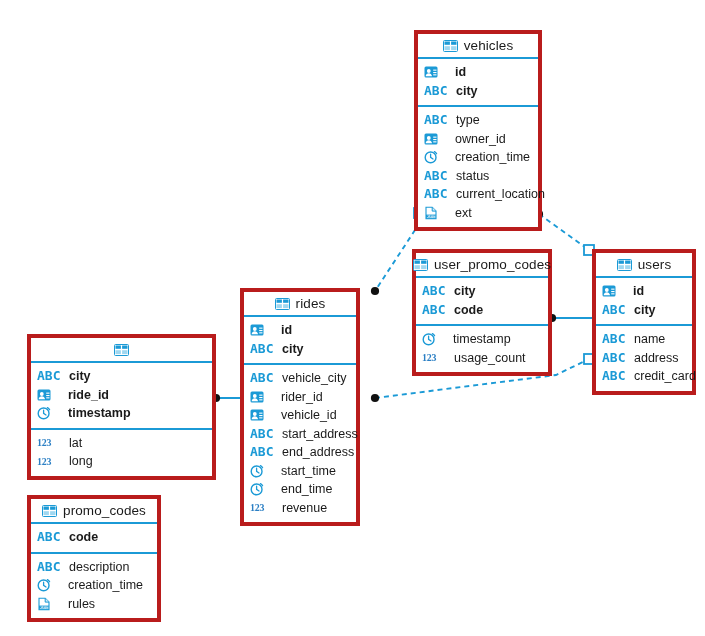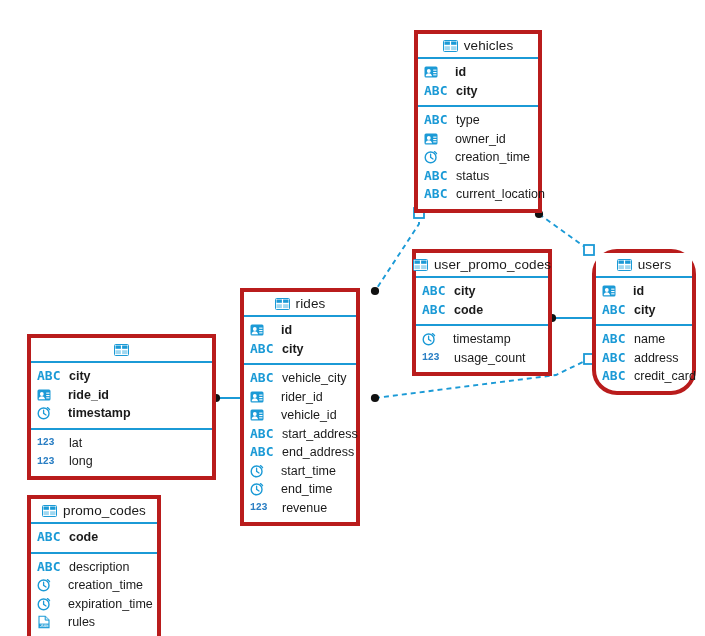--- a/index.html
+++ b/index.html
@@ -52,21 +52,21 @@
   .f-ico{width:14px;height:14px;}
   .abc-ico{width:15px;height:10px;}
   .num-ico{width:15px;height:11px;}
 
   .abc-txt{
     font-family:"DejaVu Sans Mono", monospace;
     font-size:13px;font-weight:bold;color:#1b9ad6;
     letter-spacing:0px;line-height:10px;display:block;
   }
   .num-txt{
-    font-family:Liberation Mono, monospace;
+    font-family:Liberation Serif, serif;
     font-size:10px;font-weight:bold;color:#2b7fc4;
     line-height:11px;display:block;letter-spacing:-.3px;
   }
 </style>
 </head>
 <body>
 
 <div id="canvas">
   <svg class="links" xmlns="http://www.w3.org/2000/svg" viewBox="0 0 705 636">
       <path d="M 419 213 L 419 224 L 375 291" fill="none" stroke="#1b9ad6" stroke-width="1.9" stroke-dasharray="5,4"></path>
@@ -152,342 +152,343 @@
             <span class="abc-txt">ABC</span>
           </span>
           <span class="fname">status</span>
         </div>
         <div class="row">
           <span class="ico abc-ico">
             <span class="abc-txt">ABC</span>
           </span>
           <span class="fname">current_location</span>
         </div>
-      </div>
-    </div>
-    <div class="table" style="left: 412px; top: 249px; width: 140px;">
-      <div class="thead">
-        <span class="ico grid-ico">
-          <svg viewBox="0 0 15 12" width="15" height="12">
-            <rect x="0.5" y="0.5" width="14" height="11" rx="1" fill="#ffffff" stroke="#1b9ad6"></rect>
-            <rect x="1.5" y="1.5" width="5.4" height="3.3" fill="#1b9ad6"></rect>
-            <rect x="8.1" y="1.5" width="5.4" height="3.3" fill="#1b9ad6"></rect>
-            <rect x="1.5" y="6.2" width="5.4" height="3.9" fill="#9fd7f0"></rect>
-            <rect x="8.1" y="6.2" width="5.4" height="3.9" fill="#9fd7f0"></rect>
-          </svg>
-        </span>
-        <span class="ttitle">user_promo_codes</span>
-      </div>
-      <div class="section keys">
-        <div class="row key">
-          <span class="ico abc-ico">
-            <span class="abc-txt">ABC</span>
-          </span>
-          <span class="fname">city</span>
-        </div>
-        <div class="row key">
-          <span class="ico abc-ico">
-            <span class="abc-txt">ABC</span>
-          </span>
-          <span class="fname">code</span>
-        </div>
-      </div>
-      <div class="section">
-        <div class="row">
-          <span class="ico f-ico">
-            <svg viewBox="0 0 14 14" width="14" height="14">
-              <circle cx="6.6" cy="7.4" r="5.4" fill="#ffffff" stroke="#1b9ad6" stroke-width="1.4"></circle>
-              <path d="M6.6 4.2 V7.4 L9 9" stroke="#1b9ad6" stroke-width="1.3" fill="none" stroke-linecap="round"></path>
-              <path d="M10.4 1.6 a4.2 4.2 0 0 1 2.2 2.1" stroke="#1b9ad6" stroke-width="1.3" fill="none" stroke-linecap="round"></path>
-            </svg>
-          </span>
-          <span class="fname">timestamp</span>
-        </div>
-        <div class="row">
-          <span class="ico num-ico">
-            <span class="num-txt">123</span>
-          </span>
-          <span class="fname">usage_count</span>
-        </div>
-      </div>
-    </div>
-    <div class="table" style="left: 592px; top: 249px; width: 104px; border-radius: 25px;">
-      <div class="thead">
-        <span class="ico grid-ico">
-          <svg viewBox="0 0 15 12" width="15" height="12">
-            <rect x="0.5" y="0.5" width="14" height="11" rx="1" fill="#ffffff" stroke="#1b9ad6"></rect>
-            <rect x="1.5" y="1.5" width="5.4" height="3.3" fill="#1b9ad6"></rect>
-            <rect x="8.1" y="1.5" width="5.4" height="3.3" fill="#1b9ad6"></rect>
-            <rect x="1.5" y="6.2" width="5.4" height="3.9" fill="#9fd7f0"></rect>
-            <rect x="8.1" y="6.2" width="5.4" height="3.9" fill="#9fd7f0"></rect>
-          </svg>
-        </span>
-        <span class="ttitle">users</span>
-      </div>
-      <div class="section keys">
-        <div class="row key">
-          <span class="ico f-ico">
-            <svg viewBox="0 0 14 14" width="14" height="14">
-              <rect x="0.5" y="1.5" width="13" height="11" rx="1.5" fill="#1b9ad6"></rect>
-              <circle cx="4.8" cy="6" r="1.9" fill="#ffffff"></circle>
-              <path d="M1.6 11.3c0.3-2 1.6-3 3.2-3s2.9 1 3.2 3z" fill="#ffffff"></path>
-              <rect x="9.2" y="4.6" width="3.3" height="1.1" fill="#ffffff"></rect>
-              <rect x="9.2" y="7" width="3.3" height="1.1" fill="#ffffff"></rect>
-              <rect x="9.2" y="9.3" width="3.3" height="1.1" fill="#ffffff"></rect>
-            </svg>
-          </span>
-          <span class="fname">id</span>
-        </div>
-        <div class="row key">
-          <span class="ico abc-ico">
-            <span class="abc-txt">ABC</span>
-          </span>
-          <span class="fname">city</span>
-        </div>
-      </div>
-      <div class="section">
-        <div class="row">
-          <span class="ico abc-ico">
-            <span class="abc-txt">ABC</span>
-          </span>
-          <span class="fname">name</span>
-        </div>
-        <div class="row">
-          <span class="ico abc-ico">
-            <span class="abc-txt">ABC</span>
-          </span>
-          <span class="fname">address</span>
-        </div>
-        <div class="row">
-          <span class="ico abc-ico">
-            <span class="abc-txt">ABC</span>
-          </span>
-          <span class="fname">credit_card</span>
-        </div>
-      </div>
-    </div>
-    <div class="table" style="left: 240px; top: 288px; width: 120px;">
-      <div class="thead">
-        <span class="ico grid-ico">
-          <svg viewBox="0 0 15 12" width="15" height="12">
-            <rect x="0.5" y="0.5" width="14" height="11" rx="1" fill="#ffffff" stroke="#1b9ad6"></rect>
-            <rect x="1.5" y="1.5" width="5.4" height="3.3" fill="#1b9ad6"></rect>
-            <rect x="8.1" y="1.5" width="5.4" height="3.3" fill="#1b9ad6"></rect>
-            <rect x="1.5" y="6.2" width="5.4" height="3.9" fill="#9fd7f0"></rect>
-            <rect x="8.1" y="6.2" width="5.4" height="3.9" fill="#9fd7f0"></rect>
-          </svg>
-        </span>
-        <span class="ttitle">rides</span>
-      </div>
-      <div class="section keys">
-        <div class="row key">
-          <span class="ico f-ico">
-            <svg viewBox="0 0 14 14" width="14" height="14">
-              <rect x="0.5" y="1.5" width="13" height="11" rx="1.5" fill="#1b9ad6"></rect>
-              <circle cx="4.8" cy="6" r="1.9" fill="#ffffff"></circle>
-              <path d="M1.6 11.3c0.3-2 1.6-3 3.2-3s2.9 1 3.2 3z" fill="#ffffff"></path>
-              <rect x="9.2" y="4.6" width="3.3" height="1.1" fill="#ffffff"></rect>
-              <rect x="9.2" y="7" width="3.3" height="1.1" fill="#ffffff"></rect>
-              <rect x="9.2" y="9.3" width="3.3" height="1.1" fill="#ffffff"></rect>
-            </svg>
-          </span>
-          <span class="fname">id</span>
-        </div>
-        <div class="row key">
-          <span class="ico abc-ico">
-            <span class="abc-txt">ABC</span>
-          </span>
-          <span class="fname">city</span>
-        </div>
-      </div>
-      <div class="section">
-        <div class="row">
-          <span class="ico abc-ico">
-            <span class="abc-txt">ABC</span>
-          </span>
-          <span class="fname">vehicle_city</span>
-        </div>
-        <div class="row">
-          <span class="ico f-ico">
-            <svg viewBox="0 0 14 14" width="14" height="14">
-              <rect x="0.5" y="1.5" width="13" height="11" rx="1.5" fill="#1b9ad6"></rect>
-              <circle cx="4.8" cy="6" r="1.9" fill="#ffffff"></circle>
-              <path d="M1.6 11.3c0.3-2 1.6-3 3.2-3s2.9 1 3.2 3z" fill="#ffffff"></path>
-              <rect x="9.2" y="4.6" width="3.3" height="1.1" fill="#ffffff"></rect>
-              <rect x="9.2" y="7" width="3.3" height="1.1" fill="#ffffff"></rect>
-              <rect x="9.2" y="9.3" width="3.3" height="1.1" fill="#ffffff"></rect>
-            </svg>
-          </span>
-          <span class="fname">rider_id</span>
-        </div>
-        <div class="row">
-          <span class="ico f-ico">
-            <svg viewBox="0 0 14 14" width="14" height="14">
-              <rect x="0.5" y="1.5" width="13" height="11" rx="1.5" fill="#1b9ad6"></rect>
-              <circle cx="4.8" cy="6" r="1.9" fill="#ffffff"></circle>
-              <path d="M1.6 11.3c0.3-2 1.6-3 3.2-3s2.9 1 3.2 3z" fill="#ffffff"></path>
-              <rect x="9.2" y="4.6" width="3.3" height="1.1" fill="#ffffff"></rect>
-              <rect x="9.2" y="7" width="3.3" height="1.1" fill="#ffffff"></rect>
-              <rect x="9.2" y="9.3" width="3.3" height="1.1" fill="#ffffff"></rect>
-            </svg>
-          </span>
-          <span class="fname">vehicle_id</span>
-        </div>
-        <div class="row">
-          <span class="ico abc-ico">
-            <span class="abc-txt">ABC</span>
-          </span>
-          <span class="fname">start_address</span>
-        </div>
-        <div class="row">
-          <span class="ico abc-ico">
-            <span class="abc-txt">ABC</span>
-          </span>
-          <span class="fname">end_address</span>
-        </div>
-        <div class="row">
-          <span class="ico f-ico">
-            <svg viewBox="0 0 14 14" width="14" height="14">
-              <circle cx="6.6" cy="7.4" r="5.4" fill="#ffffff" stroke="#1b9ad6" stroke-width="1.4"></circle>
-              <path d="M6.6 4.2 V7.4 L9 9" stroke="#1b9ad6" stroke-width="1.3" fill="none" stroke-linecap="round"></path>
-              <path d="M10.4 1.6 a4.2 4.2 0 0 1 2.2 2.1" stroke="#1b9ad6" stroke-width="1.3" fill="none" stroke-linecap="round"></path>
-            </svg>
-          </span>
-          <span class="fname">start_time</span>
-        </div>
-        <div class="row">
-          <span class="ico f-ico">
-            <svg viewBox="0 0 14 14" width="14" height="14">
-              <circle cx="6.6" cy="7.4" r="5.4" fill="#ffffff" stroke="#1b9ad6" stroke-width="1.4"></circle>
-              <path d="M6.6 4.2 V7.4 L9 9" stroke="#1b9ad6" stroke-width="1.3" fill="none" stroke-linecap="round"></path>
-              <path d="M10.4 1.6 a4.2 4.2 0 0 1 2.2 2.1" stroke="#1b9ad6" stroke-width="1.3" fill="none" stroke-linecap="round"></path>
-            </svg>
-          </span>
-          <span class="fname">end_time</span>
-        </div>
-        <div class="row">
-          <span class="ico num-ico">
-            <span class="num-txt">123</span>
-          </span>
-          <span class="fname">revenue</span>
-        </div>
-      </div>
-    </div>
-    <div class="table" style="left: 27px; top: 334px; width: 189px;">
-      <div class="thead">
-        <span class="ico grid-ico">
-          <svg viewBox="0 0 15 12" width="15" height="12">
-            <rect x="0.5" y="0.5" width="14" height="11" rx="1" fill="#ffffff" stroke="#1b9ad6"></rect>
-            <rect x="1.5" y="1.5" width="5.4" height="3.3" fill="#1b9ad6"></rect>
-            <rect x="8.1" y="1.5" width="5.4" height="3.3" fill="#1b9ad6"></rect>
-            <rect x="1.5" y="6.2" width="5.4" height="3.9" fill="#9fd7f0"></rect>
-            <rect x="8.1" y="6.2" width="5.4" height="3.9" fill="#9fd7f0"></rect>
-          </svg>
-        </span>
-      </div>
-      <div class="section keys">
-        <div class="row key">
-          <span class="ico abc-ico">
-            <span class="abc-txt">ABC</span>
-          </span>
-          <span class="fname">city</span>
-        </div>
-        <div class="row key">
-          <span class="ico f-ico">
-            <svg viewBox="0 0 14 14" width="14" height="14">
-              <rect x="0.5" y="1.5" width="13" height="11" rx="1.5" fill="#1b9ad6"></rect>
-              <circle cx="4.8" cy="6" r="1.9" fill="#ffffff"></circle>
-              <path d="M1.6 11.3c0.3-2 1.6-3 3.2-3s2.9 1 3.2 3z" fill="#ffffff"></path>
-              <rect x="9.2" y="4.6" width="3.3" height="1.1" fill="#ffffff"></rect>
-              <rect x="9.2" y="7" width="3.3" height="1.1" fill="#ffffff"></rect>
-              <rect x="9.2" y="9.3" width="3.3" height="1.1" fill="#ffffff"></rect>
-            </svg>
-          </span>
-          <span class="fname">ride_id</span>
-        </div>
-        <div class="row key">
-          <span class="ico f-ico">
-            <svg viewBox="0 0 14 14" width="14" height="14">
-              <circle cx="6.6" cy="7.4" r="5.4" fill="#ffffff" stroke="#1b9ad6" stroke-width="1.4"></circle>
-              <path d="M6.6 4.2 V7.4 L9 9" stroke="#1b9ad6" stroke-width="1.3" fill="none" stroke-linecap="round"></path>
-              <path d="M10.4 1.6 a4.2 4.2 0 0 1 2.2 2.1" stroke="#1b9ad6" stroke-width="1.3" fill="none" stroke-linecap="round"></path>
-            </svg>
-          </span>
-          <span class="fname">timestamp</span>
-        </div>
-      </div>
-      <div class="section">
-        <div class="row">
-          <span class="ico num-ico">
-            <span class="num-txt">123</span>
-          </span>
-          <span class="fname">lat</span>
-        </div>
-        <div class="row">
-          <span class="ico num-ico">
-            <span class="num-txt">123</span>
-          </span>
-          <span class="fname">long</span>
-        </div>
-      </div>
-    </div>
-    <div class="table" style="left: 27px; top: 495px; width: 134px;">
-      <div class="thead">
-        <span class="ico grid-ico">
-          <svg viewBox="0 0 15 12" width="15" height="12">
-            <rect x="0.5" y="0.5" width="14" height="11" rx="1" fill="#ffffff" stroke="#1b9ad6"></rect>
-            <rect x="1.5" y="1.5" width="5.4" height="3.3" fill="#1b9ad6"></rect>
-            <rect x="8.1" y="1.5" width="5.4" height="3.3" fill="#1b9ad6"></rect>
-            <rect x="1.5" y="6.2" width="5.4" height="3.9" fill="#9fd7f0"></rect>
-            <rect x="8.1" y="6.2" width="5.4" height="3.9" fill="#9fd7f0"></rect>
-          </svg>
-        </span>
-        <span class="ttitle">promo_codes</span>
-      </div>
-      <div class="section keys">
-        <div class="row key">
-          <span class="ico abc-ico">
-            <span class="abc-txt">ABC</span>
-          </span>
-          <span class="fname">code</span>
-        </div>
-      </div>
-      <div class="section">
-        <div class="row">
-          <span class="ico abc-ico">
-            <span class="abc-txt">ABC</span>
-          </span>
-          <span class="fname">description</span>
-        </div>
-        <div class="row">
-          <span class="ico f-ico">
-            <svg viewBox="0 0 14 14" width="14" height="14">
-              <circle cx="6.6" cy="7.4" r="5.4" fill="#ffffff" stroke="#1b9ad6" stroke-width="1.4"></circle>
-              <path d="M6.6 4.2 V7.4 L9 9" stroke="#1b9ad6" stroke-width="1.3" fill="none" stroke-linecap="round"></path>
-              <path d="M10.4 1.6 a4.2 4.2 0 0 1 2.2 2.1" stroke="#1b9ad6" stroke-width="1.3" fill="none" stroke-linecap="round"></path>
-            </svg>
-          </span>
-          <span class="fname">creation_time</span>
-        </div>
-        <div class="row">
-          <span class="ico f-ico">
-            <svg viewBox="0 0 14 14" width="14" height="14">
-              <circle cx="6.6" cy="7.4" r="5.4" fill="#ffffff" stroke="#1b9ad6" stroke-width="1.4"></circle>
-              <path d="M6.6 4.2 V7.4 L9 9" stroke="#1b9ad6" stroke-width="1.3" fill="none" stroke-linecap="round"></path>
-              <path d="M10.4 1.6 a4.2 4.2 0 0 1 2.2 2.1" stroke="#1b9ad6" stroke-width="1.3" fill="none" stroke-linecap="round"></path>
-            </svg>
-          </span>
-          <span class="fname">expiration_time</span>
-        </div>
         <div class="row">
           <span class="ico f-ico">
             <svg viewBox="0 0 14 14" width="14" height="14">
               <path d="M2 1.3 h6.2 L12 5.1 V12.7 H2 Z" fill="#ffffff" stroke="#1b9ad6" stroke-width="1.1"></path>
               <path d="M8.2 1.3 V5.1 H12" fill="#cfeaf8" stroke="#1b9ad6" stroke-width="1"></path>
               <rect x="2" y="8.6" width="10" height="4.1" fill="#1b9ad6"></rect>
               <text x="7" y="11.9" font-family="DejaVu Sans Mono, monospace" font-size="3.6" font-weight="bold" fill="#ffffff" text-anchor="middle">JSON</text>
             </svg>
           </span>
+          <span class="fname">ext</span>
+        </div>
+      </div>
+    </div>
+    <div class="table" style="left: 412px; top: 249px; width: 140px;">
+      <div class="thead">
+        <span class="ico grid-ico">
+          <svg viewBox="0 0 15 12" width="15" height="12">
+            <rect x="0.5" y="0.5" width="14" height="11" rx="1" fill="#ffffff" stroke="#1b9ad6"></rect>
+            <rect x="1.5" y="1.5" width="5.4" height="3.3" fill="#1b9ad6"></rect>
+            <rect x="8.1" y="1.5" width="5.4" height="3.3" fill="#1b9ad6"></rect>
+            <rect x="1.5" y="6.2" width="5.4" height="3.9" fill="#9fd7f0"></rect>
+            <rect x="8.1" y="6.2" width="5.4" height="3.9" fill="#9fd7f0"></rect>
+          </svg>
+        </span>
+        <span class="ttitle">user_promo_codes</span>
+      </div>
+      <div class="section keys">
+        <div class="row key">
+          <span class="ico abc-ico">
+            <span class="abc-txt">ABC</span>
+          </span>
+          <span class="fname">city</span>
+        </div>
+        <div class="row key">
+          <span class="ico abc-ico">
+            <span class="abc-txt">ABC</span>
+          </span>
+          <span class="fname">code</span>
+        </div>
+      </div>
+      <div class="section">
+        <div class="row">
+          <span class="ico f-ico">
+            <svg viewBox="0 0 14 14" width="14" height="14">
+              <circle cx="6.6" cy="7.4" r="5.4" fill="#ffffff" stroke="#1b9ad6" stroke-width="1.4"></circle>
+              <path d="M6.6 4.2 V7.4 L9 9" stroke="#1b9ad6" stroke-width="1.3" fill="none" stroke-linecap="round"></path>
+              <path d="M10.4 1.6 a4.2 4.2 0 0 1 2.2 2.1" stroke="#1b9ad6" stroke-width="1.3" fill="none" stroke-linecap="round"></path>
+            </svg>
+          </span>
+          <span class="fname">timestamp</span>
+        </div>
+        <div class="row">
+          <span class="ico num-ico">
+            <span class="num-txt">123</span>
+          </span>
+          <span class="fname">usage_count</span>
+        </div>
+      </div>
+    </div>
+    <div class="table" style="left: 592px; top: 249px; width: 104px;">
+      <div class="thead">
+        <span class="ico grid-ico">
+          <svg viewBox="0 0 15 12" width="15" height="12">
+            <rect x="0.5" y="0.5" width="14" height="11" rx="1" fill="#ffffff" stroke="#1b9ad6"></rect>
+            <rect x="1.5" y="1.5" width="5.4" height="3.3" fill="#1b9ad6"></rect>
+            <rect x="8.1" y="1.5" width="5.4" height="3.3" fill="#1b9ad6"></rect>
+            <rect x="1.5" y="6.2" width="5.4" height="3.9" fill="#9fd7f0"></rect>
+            <rect x="8.1" y="6.2" width="5.4" height="3.9" fill="#9fd7f0"></rect>
+          </svg>
+        </span>
+        <span class="ttitle">users</span>
+      </div>
+      <div class="section keys">
+        <div class="row key">
+          <span class="ico f-ico">
+            <svg viewBox="0 0 14 14" width="14" height="14">
+              <rect x="0.5" y="1.5" width="13" height="11" rx="1.5" fill="#1b9ad6"></rect>
+              <circle cx="4.8" cy="6" r="1.9" fill="#ffffff"></circle>
+              <path d="M1.6 11.3c0.3-2 1.6-3 3.2-3s2.9 1 3.2 3z" fill="#ffffff"></path>
+              <rect x="9.2" y="4.6" width="3.3" height="1.1" fill="#ffffff"></rect>
+              <rect x="9.2" y="7" width="3.3" height="1.1" fill="#ffffff"></rect>
+              <rect x="9.2" y="9.3" width="3.3" height="1.1" fill="#ffffff"></rect>
+            </svg>
+          </span>
+          <span class="fname">id</span>
+        </div>
+        <div class="row key">
+          <span class="ico abc-ico">
+            <span class="abc-txt">ABC</span>
+          </span>
+          <span class="fname">city</span>
+        </div>
+      </div>
+      <div class="section">
+        <div class="row">
+          <span class="ico abc-ico">
+            <span class="abc-txt">ABC</span>
+          </span>
+          <span class="fname">name</span>
+        </div>
+        <div class="row">
+          <span class="ico abc-ico">
+            <span class="abc-txt">ABC</span>
+          </span>
+          <span class="fname">address</span>
+        </div>
+        <div class="row">
+          <span class="ico abc-ico">
+            <span class="abc-txt">ABC</span>
+          </span>
+          <span class="fname">credit_card</span>
+        </div>
+      </div>
+    </div>
+    <div class="table" style="left: 240px; top: 288px; width: 120px;">
+      <div class="thead">
+        <span class="ico grid-ico">
+          <svg viewBox="0 0 15 12" width="15" height="12">
+            <rect x="0.5" y="0.5" width="14" height="11" rx="1" fill="#ffffff" stroke="#1b9ad6"></rect>
+            <rect x="1.5" y="1.5" width="5.4" height="3.3" fill="#1b9ad6"></rect>
+            <rect x="8.1" y="1.5" width="5.4" height="3.3" fill="#1b9ad6"></rect>
+            <rect x="1.5" y="6.2" width="5.4" height="3.9" fill="#9fd7f0"></rect>
+            <rect x="8.1" y="6.2" width="5.4" height="3.9" fill="#9fd7f0"></rect>
+          </svg>
+        </span>
+        <span class="ttitle">rides</span>
+      </div>
+      <div class="section keys">
+        <div class="row key">
+          <span class="ico f-ico">
+            <svg viewBox="0 0 14 14" width="14" height="14">
+              <rect x="0.5" y="1.5" width="13" height="11" rx="1.5" fill="#1b9ad6"></rect>
+              <circle cx="4.8" cy="6" r="1.9" fill="#ffffff"></circle>
+              <path d="M1.6 11.3c0.3-2 1.6-3 3.2-3s2.9 1 3.2 3z" fill="#ffffff"></path>
+              <rect x="9.2" y="4.6" width="3.3" height="1.1" fill="#ffffff"></rect>
+              <rect x="9.2" y="7" width="3.3" height="1.1" fill="#ffffff"></rect>
+              <rect x="9.2" y="9.3" width="3.3" height="1.1" fill="#ffffff"></rect>
+            </svg>
+          </span>
+          <span class="fname">id</span>
+        </div>
+        <div class="row key">
+          <span class="ico abc-ico">
+            <span class="abc-txt">ABC</span>
+          </span>
+          <span class="fname">city</span>
+        </div>
+      </div>
+      <div class="section">
+        <div class="row">
+          <span class="ico abc-ico">
+            <span class="abc-txt">ABC</span>
+          </span>
+          <span class="fname">vehicle_city</span>
+        </div>
+        <div class="row">
+          <span class="ico f-ico">
+            <svg viewBox="0 0 14 14" width="14" height="14">
+              <rect x="0.5" y="1.5" width="13" height="11" rx="1.5" fill="#1b9ad6"></rect>
+              <circle cx="4.8" cy="6" r="1.9" fill="#ffffff"></circle>
+              <path d="M1.6 11.3c0.3-2 1.6-3 3.2-3s2.9 1 3.2 3z" fill="#ffffff"></path>
+              <rect x="9.2" y="4.6" width="3.3" height="1.1" fill="#ffffff"></rect>
+              <rect x="9.2" y="7" width="3.3" height="1.1" fill="#ffffff"></rect>
+              <rect x="9.2" y="9.3" width="3.3" height="1.1" fill="#ffffff"></rect>
+            </svg>
+          </span>
+          <span class="fname">rider_id</span>
+        </div>
+        <div class="row">
+          <span class="ico f-ico">
+            <svg viewBox="0 0 14 14" width="14" height="14">
+              <rect x="0.5" y="1.5" width="13" height="11" rx="1.5" fill="#1b9ad6"></rect>
+              <circle cx="4.8" cy="6" r="1.9" fill="#ffffff"></circle>
+              <path d="M1.6 11.3c0.3-2 1.6-3 3.2-3s2.9 1 3.2 3z" fill="#ffffff"></path>
+              <rect x="9.2" y="4.6" width="3.3" height="1.1" fill="#ffffff"></rect>
+              <rect x="9.2" y="7" width="3.3" height="1.1" fill="#ffffff"></rect>
+              <rect x="9.2" y="9.3" width="3.3" height="1.1" fill="#ffffff"></rect>
+            </svg>
+          </span>
+          <span class="fname">vehicle_id</span>
+        </div>
+        <div class="row">
+          <span class="ico abc-ico">
+            <span class="abc-txt">ABC</span>
+          </span>
+          <span class="fname">start_address</span>
+        </div>
+        <div class="row">
+          <span class="ico abc-ico">
+            <span class="abc-txt">ABC</span>
+          </span>
+          <span class="fname">end_address</span>
+        </div>
+        <div class="row">
+          <span class="ico f-ico">
+            <svg viewBox="0 0 14 14" width="14" height="14">
+              <circle cx="6.6" cy="7.4" r="5.4" fill="#ffffff" stroke="#1b9ad6" stroke-width="1.4"></circle>
+              <path d="M6.6 4.2 V7.4 L9 9" stroke="#1b9ad6" stroke-width="1.3" fill="none" stroke-linecap="round"></path>
+              <path d="M10.4 1.6 a4.2 4.2 0 0 1 2.2 2.1" stroke="#1b9ad6" stroke-width="1.3" fill="none" stroke-linecap="round"></path>
+            </svg>
+          </span>
+          <span class="fname">start_time</span>
+        </div>
+        <div class="row">
+          <span class="ico f-ico">
+            <svg viewBox="0 0 14 14" width="14" height="14">
+              <circle cx="6.6" cy="7.4" r="5.4" fill="#ffffff" stroke="#1b9ad6" stroke-width="1.4"></circle>
+              <path d="M6.6 4.2 V7.4 L9 9" stroke="#1b9ad6" stroke-width="1.3" fill="none" stroke-linecap="round"></path>
+              <path d="M10.4 1.6 a4.2 4.2 0 0 1 2.2 2.1" stroke="#1b9ad6" stroke-width="1.3" fill="none" stroke-linecap="round"></path>
+            </svg>
+          </span>
+          <span class="fname">end_time</span>
+        </div>
+        <div class="row">
+          <span class="ico num-ico">
+            <span class="num-txt">123</span>
+          </span>
+          <span class="fname">revenue</span>
+        </div>
+      </div>
+    </div>
+    <div class="table" style="left: 27px; top: 334px; width: 189px;">
+      <div class="thead">
+        <span class="ico grid-ico">
+          <svg viewBox="0 0 15 12" width="15" height="12">
+            <rect x="0.5" y="0.5" width="14" height="11" rx="1" fill="#ffffff" stroke="#1b9ad6"></rect>
+            <rect x="1.5" y="1.5" width="5.4" height="3.3" fill="#1b9ad6"></rect>
+            <rect x="8.1" y="1.5" width="5.4" height="3.3" fill="#1b9ad6"></rect>
+            <rect x="1.5" y="6.2" width="5.4" height="3.9" fill="#9fd7f0"></rect>
+            <rect x="8.1" y="6.2" width="5.4" height="3.9" fill="#9fd7f0"></rect>
+          </svg>
+        </span>
+      </div>
+      <div class="section keys">
+        <div class="row key">
+          <span class="ico abc-ico">
+            <span class="abc-txt">ABC</span>
+          </span>
+          <span class="fname">city</span>
+        </div>
+        <div class="row key">
+          <span class="ico f-ico">
+            <svg viewBox="0 0 14 14" width="14" height="14">
+              <rect x="0.5" y="1.5" width="13" height="11" rx="1.5" fill="#1b9ad6"></rect>
+              <circle cx="4.8" cy="6" r="1.9" fill="#ffffff"></circle>
+              <path d="M1.6 11.3c0.3-2 1.6-3 3.2-3s2.9 1 3.2 3z" fill="#ffffff"></path>
+              <rect x="9.2" y="4.6" width="3.3" height="1.1" fill="#ffffff"></rect>
+              <rect x="9.2" y="7" width="3.3" height="1.1" fill="#ffffff"></rect>
+              <rect x="9.2" y="9.3" width="3.3" height="1.1" fill="#ffffff"></rect>
+            </svg>
+          </span>
+          <span class="fname">ride_id</span>
+        </div>
+        <div class="row key">
+          <span class="ico f-ico">
+            <svg viewBox="0 0 14 14" width="14" height="14">
+              <circle cx="6.6" cy="7.4" r="5.4" fill="#ffffff" stroke="#1b9ad6" stroke-width="1.4"></circle>
+              <path d="M6.6 4.2 V7.4 L9 9" stroke="#1b9ad6" stroke-width="1.3" fill="none" stroke-linecap="round"></path>
+              <path d="M10.4 1.6 a4.2 4.2 0 0 1 2.2 2.1" stroke="#1b9ad6" stroke-width="1.3" fill="none" stroke-linecap="round"></path>
+            </svg>
+          </span>
+          <span class="fname">timestamp</span>
+        </div>
+      </div>
+      <div class="section">
+        <div class="row">
+          <span class="ico num-ico">
+            <span class="num-txt">123</span>
+          </span>
+          <span class="fname">lat</span>
+        </div>
+        <div class="row">
+          <span class="ico num-ico">
+            <span class="num-txt">123</span>
+          </span>
+          <span class="fname">long</span>
+        </div>
+      </div>
+    </div>
+    <div class="table" style="left: 27px; top: 495px; width: 134px;">
+      <div class="thead">
+        <span class="ico grid-ico">
+          <svg viewBox="0 0 15 12" width="15" height="12">
+            <rect x="0.5" y="0.5" width="14" height="11" rx="1" fill="#ffffff" stroke="#1b9ad6"></rect>
+            <rect x="1.5" y="1.5" width="5.4" height="3.3" fill="#1b9ad6"></rect>
+            <rect x="8.1" y="1.5" width="5.4" height="3.3" fill="#1b9ad6"></rect>
+            <rect x="1.5" y="6.2" width="5.4" height="3.9" fill="#9fd7f0"></rect>
+            <rect x="8.1" y="6.2" width="5.4" height="3.9" fill="#9fd7f0"></rect>
+          </svg>
+        </span>
+        <span class="ttitle">promo_codes</span>
+      </div>
+      <div class="section keys">
+        <div class="row key">
+          <span class="ico abc-ico">
+            <span class="abc-txt">ABC</span>
+          </span>
+          <span class="fname">code</span>
+        </div>
+      </div>
+      <div class="section">
+        <div class="row">
+          <span class="ico abc-ico">
+            <span class="abc-txt">ABC</span>
+          </span>
+          <span class="fname">description</span>
+        </div>
+        <div class="row">
+          <span class="ico f-ico">
+            <svg viewBox="0 0 14 14" width="14" height="14">
+              <circle cx="6.6" cy="7.4" r="5.4" fill="#ffffff" stroke="#1b9ad6" stroke-width="1.4"></circle>
+              <path d="M6.6 4.2 V7.4 L9 9" stroke="#1b9ad6" stroke-width="1.3" fill="none" stroke-linecap="round"></path>
+              <path d="M10.4 1.6 a4.2 4.2 0 0 1 2.2 2.1" stroke="#1b9ad6" stroke-width="1.3" fill="none" stroke-linecap="round"></path>
+            </svg>
+          </span>
+          <span class="fname">creation_time</span>
+        </div>
+        <div class="row">
+          <span class="ico f-ico">
+            <svg viewBox="0 0 14 14" width="14" height="14">
+              <path d="M2 1.3 h6.2 L12 5.1 V12.7 H2 Z" fill="#ffffff" stroke="#1b9ad6" stroke-width="1.1"></path>
+              <path d="M8.2 1.3 V5.1 H12" fill="#cfeaf8" stroke="#1b9ad6" stroke-width="1"></path>
+              <rect x="2" y="8.6" width="10" height="4.1" fill="#1b9ad6"></rect>
+              <text x="7" y="11.9" font-family="DejaVu Sans Mono, monospace" font-size="3.6" font-weight="bold" fill="#ffffff" text-anchor="middle">JSON</text>
+            </svg>
+          </span>
           <span class="fname">rules</span>
         </div>
       </div>
     </div>
   </div>
 
 </body></html>

